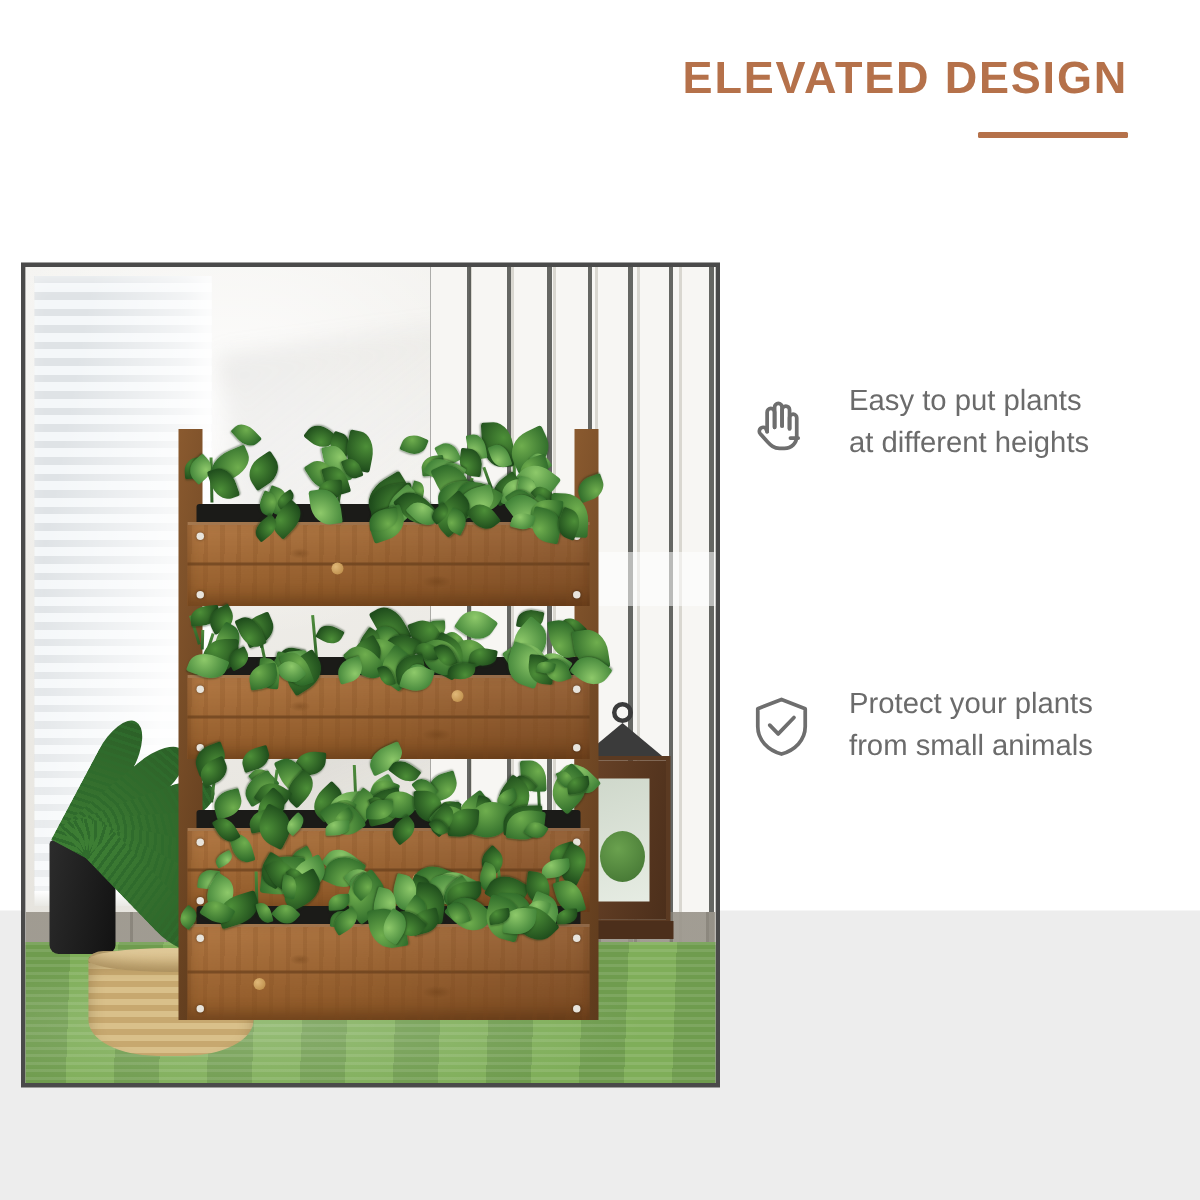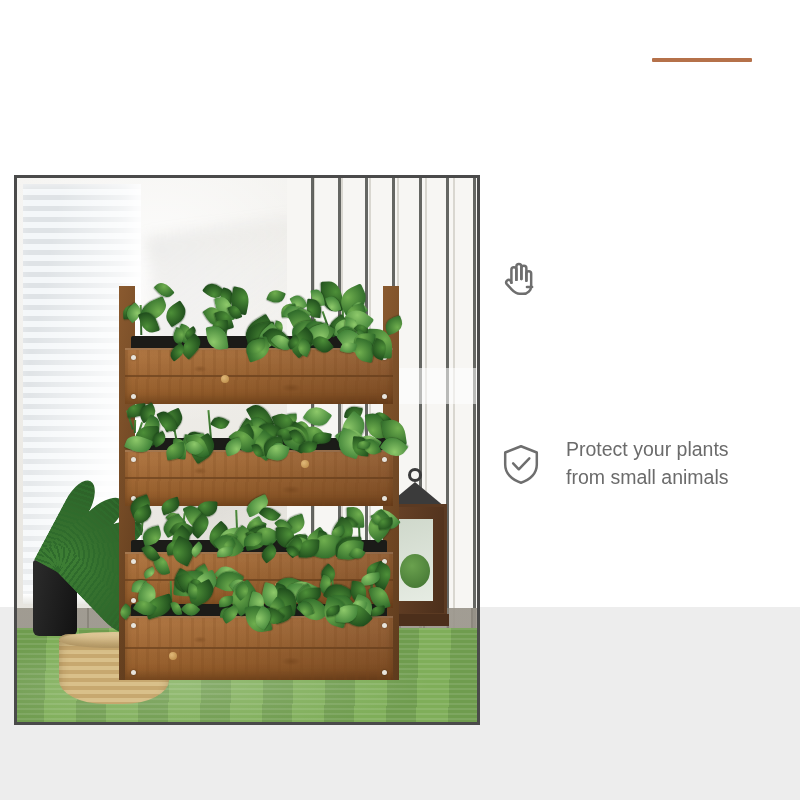--- a/index.html
+++ b/index.html
@@ -247,20 +247,21 @@
   }
 </style>
 </head>
 <body>
 
 <div id="stage">
 
   <div class="gray-band"></div>
 
   <div class="title-block">
+    <div class="title">ELEVATED DESIGN</div>
     <div class="title-rule"></div>
   </div>
 
   <div class="photo-frame">
     <div class="photo">
 
       <div class="wall"></div>
       <div class="wall-shadow"></div>
       <div class="wall-shadow2"></div>
 
@@ -619,23 +620,25 @@
   <div class="feature" style="top:254px;">
     <span class="feat-icon">
       <svg viewBox="0 0 48 48" fill="none" stroke="currentColor" stroke-width="2.6" stroke-linecap="round" stroke-linejoin="round">
         <path d="M14 30V16.5a2.6 2.6 0 0 1 5.2 0V27"></path>
         <path d="M19.2 27V13a2.6 2.6 0 0 1 5.2 0v13"></path>
         <path d="M24.4 26V14.8a2.6 2.6 0 0 1 5.2 0V28"></path>
         <path d="M29.6 28v-7.6a2.5 2.5 0 0 1 5 0V33c0 5-3.6 8.6-8.6 8.6h-3.4c-4 0-6-2-8.4-4.6l-5-5.6a2.7 2.7 0 0 1 3.8-3.8L14 30"></path>
         <path d="M30.2 34.5h5.4"></path>
       </svg>
     </span>
+    <span class="feat-text">Easy to put plants
+at different heights</span>
   </div>
 
-  <div class="feature" style="top:436px;">
+  <div class="feature" style="top:456px;">
     <span class="feat-icon">
       <svg viewBox="0 0 48 48" fill="none" stroke="currentColor" stroke-width="2.6" stroke-linecap="round" stroke-linejoin="round">
         <path d="M24 5.5 7.5 12v12.4C7.5 33.8 14.6 40.8 24 43.5c9.4-2.7 16.5-9.7 16.5-19.1V12L24 5.5Z"></path>
         <path d="m15.8 23.4 5.9 6.1 11-11.4"></path>
       </svg>
     </span>
     <span class="feat-text">Protect your plants
 from small animals</span>
   </div>
 

